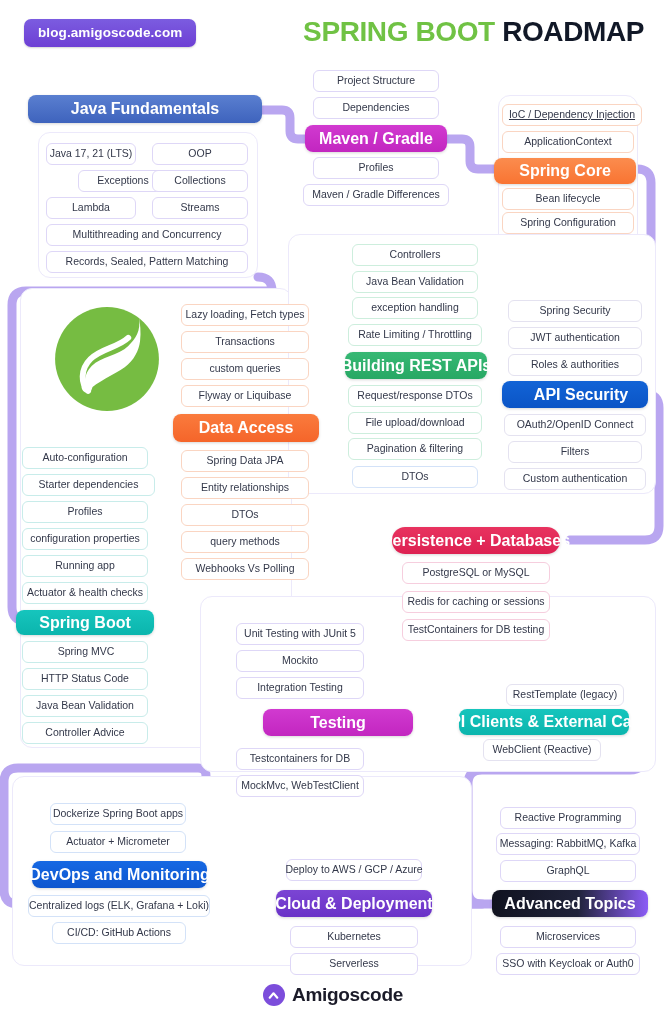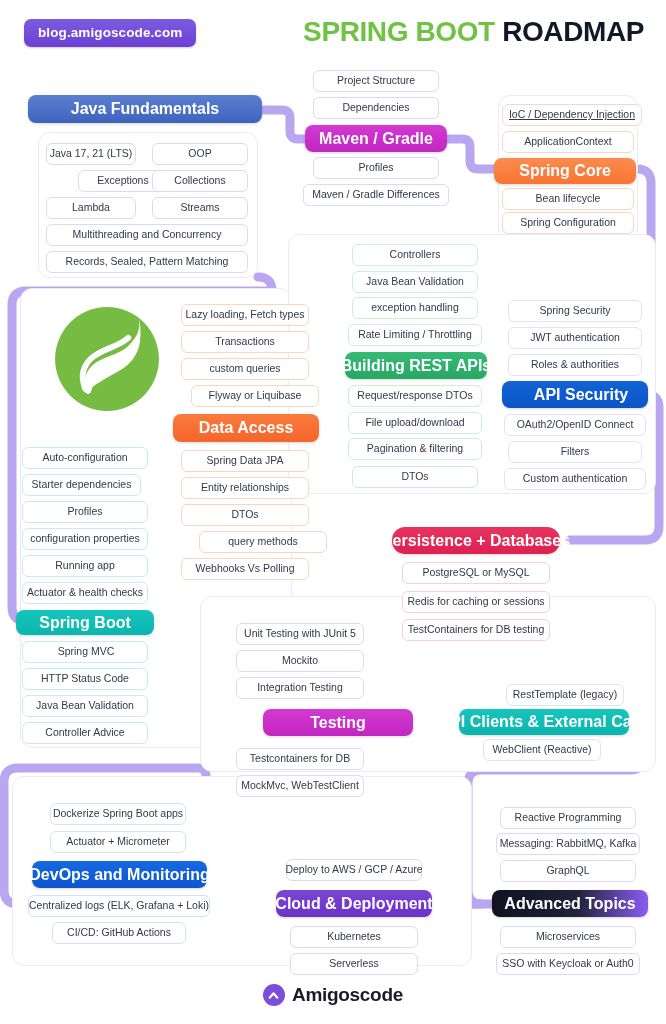--- a/index.html
+++ b/index.html
@@ -176,40 +176,40 @@
   <div class="node sub b-orange" style="left:502px; top:212px; width:132px; height:22px;">Spring Configuration</div>
 
   <svg class="springlogo" style="left:48px; top:300px;" width="118" height="118" viewBox="0 0 100 100">
     <circle cx="50" cy="50" r="44" fill="#76bc42"></circle>
     <path d="M77 14 C79 27 74 33 68 39 C60 47 45 48 37 56 C30 63 30 72 34 77 C42 69 55 64 65 57 C73 51 77 43 78 35 C79 27 78 20 77 14 Z" fill="#ffffff"></path>
     <path d="M34 77 C28 71 27 59 36 50 C45 41 60 40 68 32" fill="none" stroke="#ffffff" stroke-width="5" stroke-linecap="round"></path>
     <circle cx="33" cy="74" r="4.5" fill="#ffffff"></circle>
   </svg>
 
   <div class="node sub b-teal" style="left:22px; top:447px; width:126px; height:22px;">Auto-configuration</div>
-  <div class="node sub b-teal" style="left:22px; top:474px; width:119px; height:22px;">Starter dependencies</div>
+  <div class="node sub b-teal" style="left:22px; top:474px; width:133px; height:22px;">Starter dependencies</div>
   <div class="node sub b-teal" style="left:22px; top:501px; width:126px; height:22px;">Profiles</div>
   <div class="node sub b-teal" style="left:22px; top:528px; width:126px; height:22px;">configuration properties</div>
   <div class="node sub b-teal" style="left:22px; top:555px; width:126px; height:22px;">Running app</div>
   <div class="node sub b-teal" style="left:22px; top:582px; width:126px; height:22px;">Actuator &amp; health checks</div>
   <div class="node hdr h-teal" style="left:16px; top:610px; width:138px; height:25px;">Spring Boot</div>
   <div class="node sub b-teal" style="left:22px; top:641px; width:126px; height:22px;padding-left:6px;">Spring MVC</div>
   <div class="node sub b-teal" style="left:22px; top:668px; width:126px; height:22px;">HTTP Status Code</div>
   <div class="node sub b-teal" style="left:22px; top:695px; width:126px; height:22px;">Java Bean Validation</div>
   <div class="node sub b-teal" style="left:22px; top:722px; width:126px; height:22px;">Controller Advice</div>
 
   <div class="node sub b-orange" style="left:181px; top:304px; width:128px; height:22px;">Lazy loading, Fetch types</div>
   <div class="node sub b-orange" style="left:181px; top:331px; width:128px; height:22px;">Transactions</div>
   <div class="node sub b-orange" style="left:181px; top:358px; width:128px; height:22px;">custom queries</div>
-  <div class="node sub b-orange" style="left:191px; top:385px; width:128px; height:22px;">Flyway or Liquibase</div>
+  <div class="node sub b-orange" style="left:181px; top:385px; width:128px; height:22px;">Flyway or Liquibase</div>
   <div class="node hdr h-orange2" style="left:173px; top:414px; width:146px; height:28px;">Data Access</div>
   <div class="node sub b-orange" style="left:181px; top:450px; width:128px; height:22px;">Spring Data JPA</div>
   <div class="node sub b-orange" style="left:181px; top:477px; width:128px; height:22px;">Entity relationships</div>
   <div class="node sub b-orange" style="left:181px; top:504px; width:128px; height:22px;">DTOs</div>
-  <div class="node sub b-orange" style="left:181px; top:531px; width:128px; height:22px;margin-left:18px;">query methods</div>
+  <div class="node sub b-orange" style="left:181px; top:531px; width:128px; height:22px;">query methods</div>
   <div class="node sub b-orange" style="left:181px; top:558px; width:128px; height:22px;">Webhooks Vs Polling</div>
 
   <div class="node sub b-green" style="left:352px; top:244px; width:126px; height:22px;">Controllers</div>
   <div class="node sub b-green" style="left:352px; top:271px; width:126px; height:22px;">Java Bean Validation</div>
   <div class="node sub b-green" style="left:352px; top:297px; width:126px; height:22px;">exception handling</div>
   <div class="node sub b-green" style="left:348px; top:324px; width:134px; height:22px;">Rate Limiting / Throttling</div>
   <div class="node hdr h-green" style="left:345px; top:352px; width:142px; height:27px;">Building REST APIs</div>
   <div class="node sub b-green" style="left:348px; top:385px; width:134px; height:22px;">Request/response DTOs</div>
   <div class="node sub b-green" style="left:348px; top:412px; width:134px; height:22px;">File upload/download</div>
   <div class="node sub b-green" style="left:348px; top:438px; width:134px; height:22px;">Pagination &amp; filtering</div>

